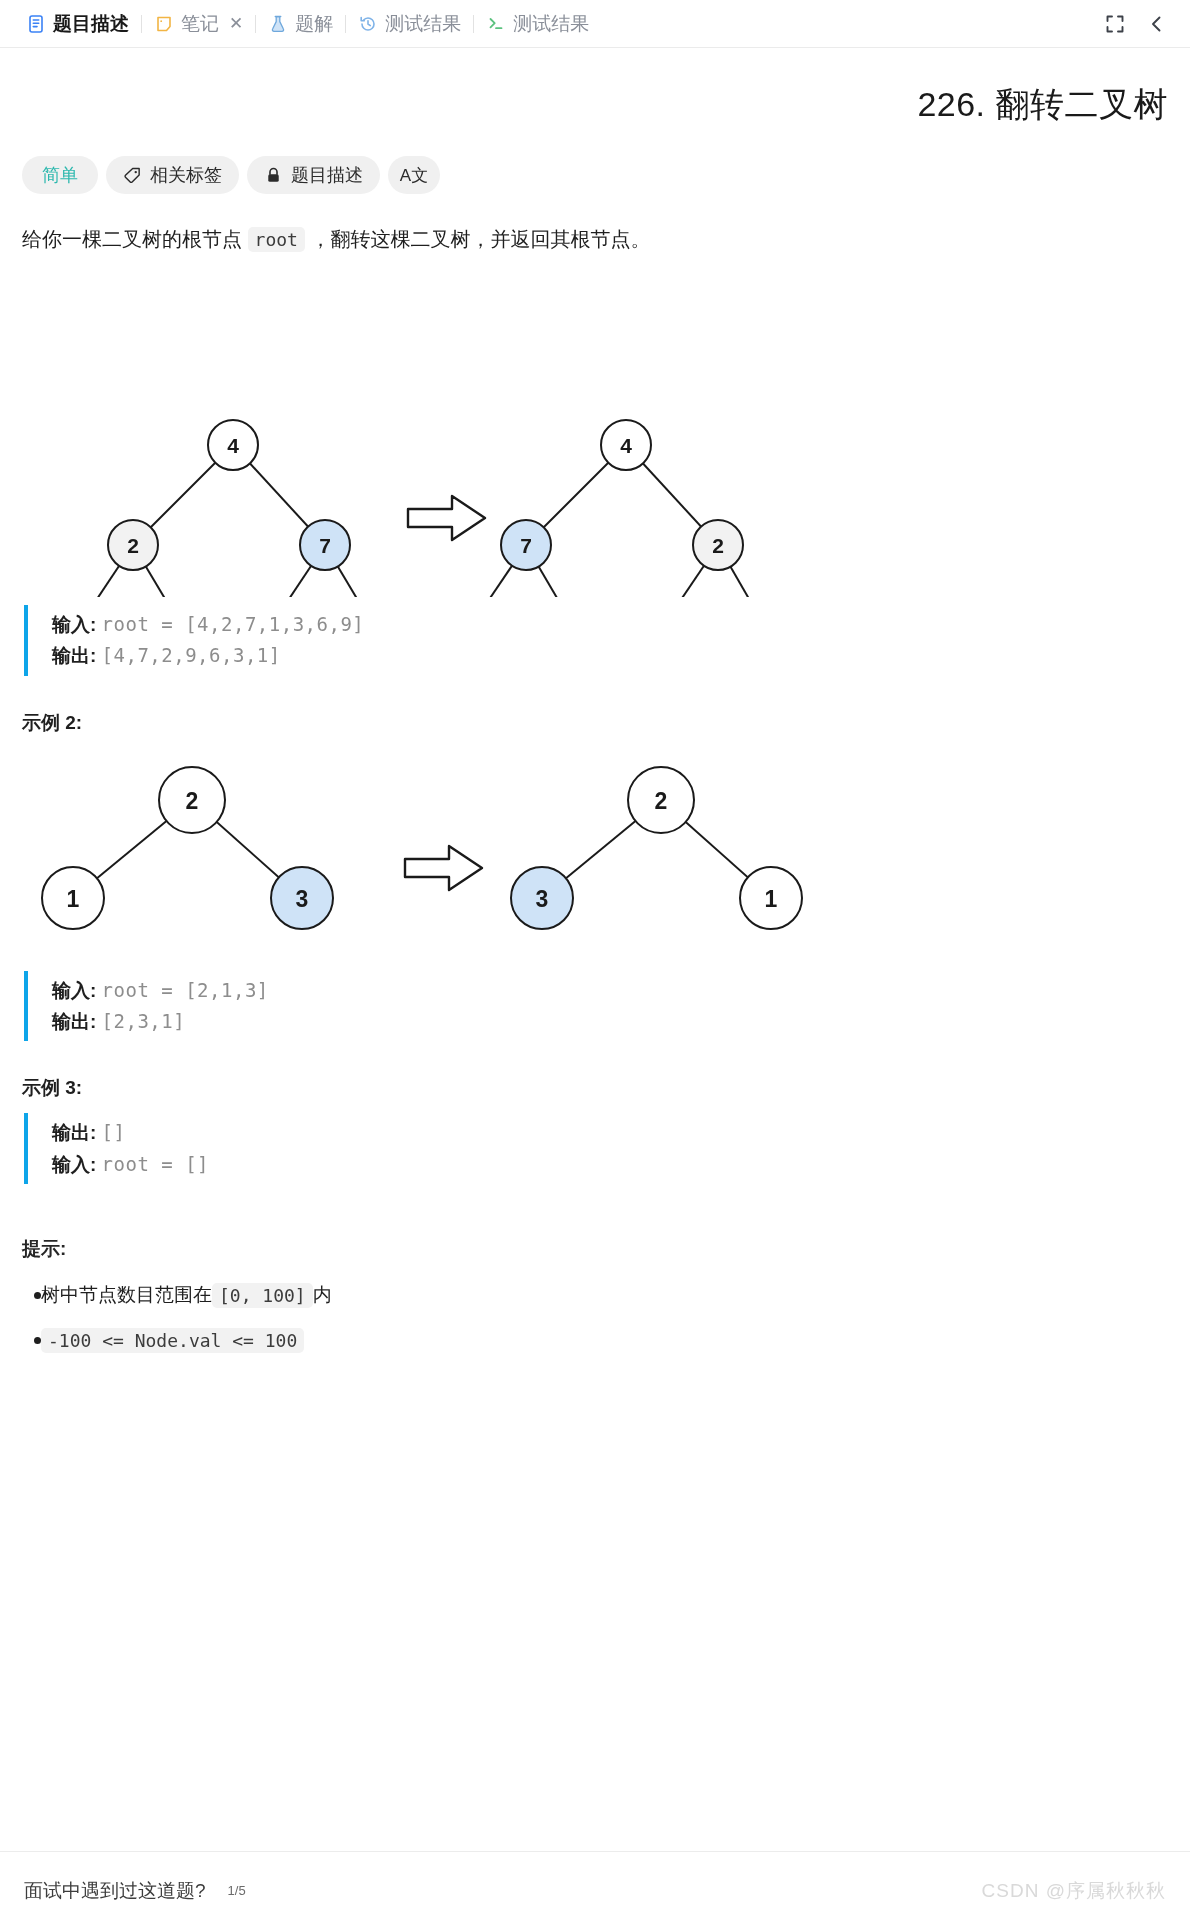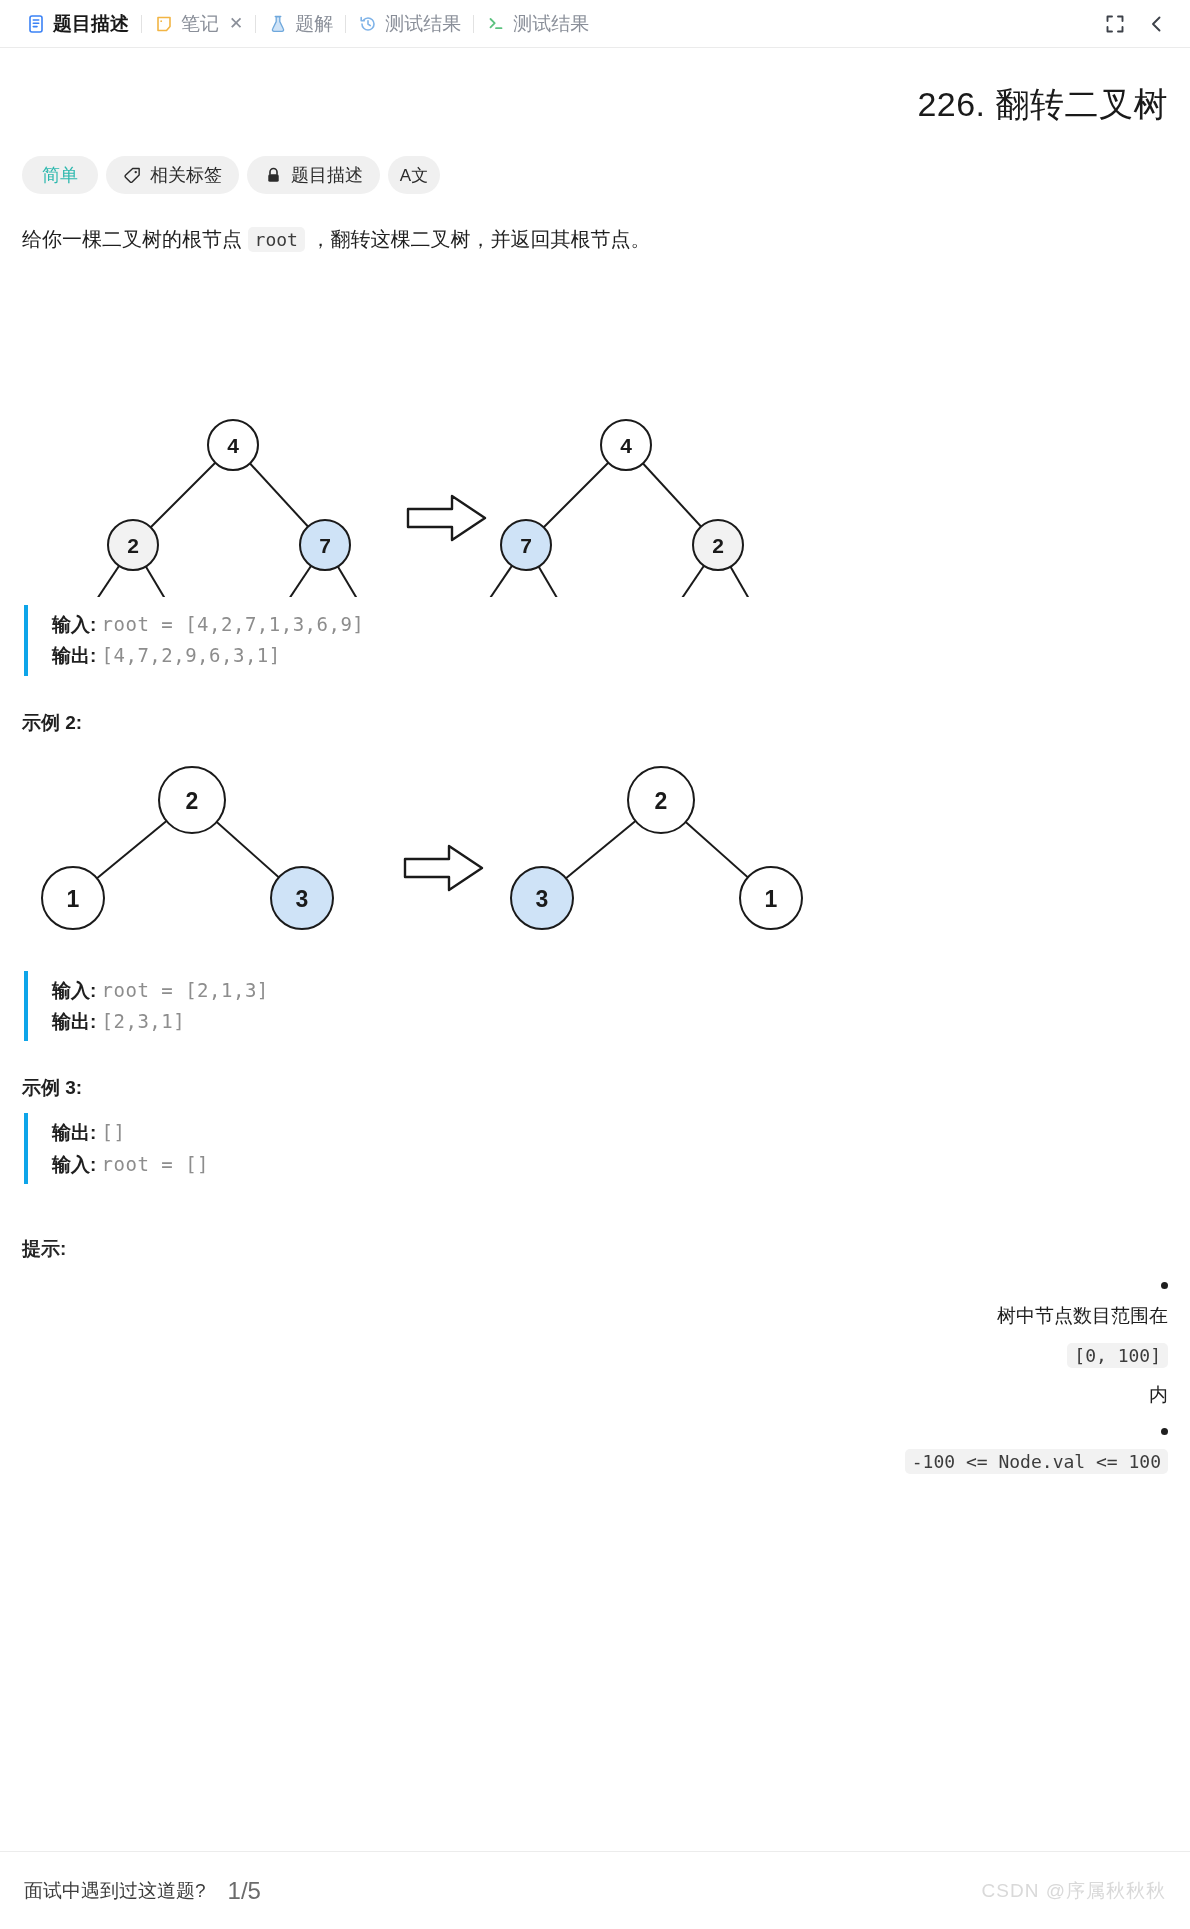--- a/index.html
+++ b/index.html
@@ -75,34 +75,34 @@
   }
   .io-line { font-size: 19px; line-height: 1.65; white-space: nowrap; }
   .io-label { font-weight: 700; color:#1f1f1f; }
   .io-val {
     font-family: "DejaVu Sans Mono", "Liberation Mono", monospace;
     color: #8d8d8d; font-size: 19px; letter-spacing: .5px;
   }
 
   .hints-title { font-size: 19px; font-weight:700; margin: 52px 0 20px 0; }
   ul.hints { list-style: none; padding-left: 12px; }
-  ul.hints li { display:flex; align-items:flex-end; gap:14px; font-size:19px; margin-bottom: 20px; color:#1f1f1f;flex-direction:column; }
+  ul.hints li { display:flex; align-items:center; gap:0; font-size:19px; margin-bottom: 20px; color:#1f1f1f; }
   ul.hints li .bullet { width:7px; height:7px; border-radius:50%; background:#1f1f1f; flex:none; }
 
   
   .footer {
     position:absolute; left:0; right:0; bottom:0;
     height: 78px;
     border-top: 1px solid #ececec;
     display:flex; align-items:center;
     padding: 0 24px;
     background:#fff;
   }
   .footer-left { display:flex; align-items:center; gap:22px; font-size:19px; color:#3d3d3d;justify-content:center; }
-  .footer-count { color:#6b6b6b; font-size:24px; }
+  .footer-count { color:#6b6b6b; font-size:13px; }
   .footer-spacer { flex:1; }
   .watermark { color:#d9d9d9; font-size:19px; letter-spacing:1px; }
   svg { display:block; }
 </style>
 </head>
 <body>
 
 <div class="page">
 
   <div class="tabbar">

